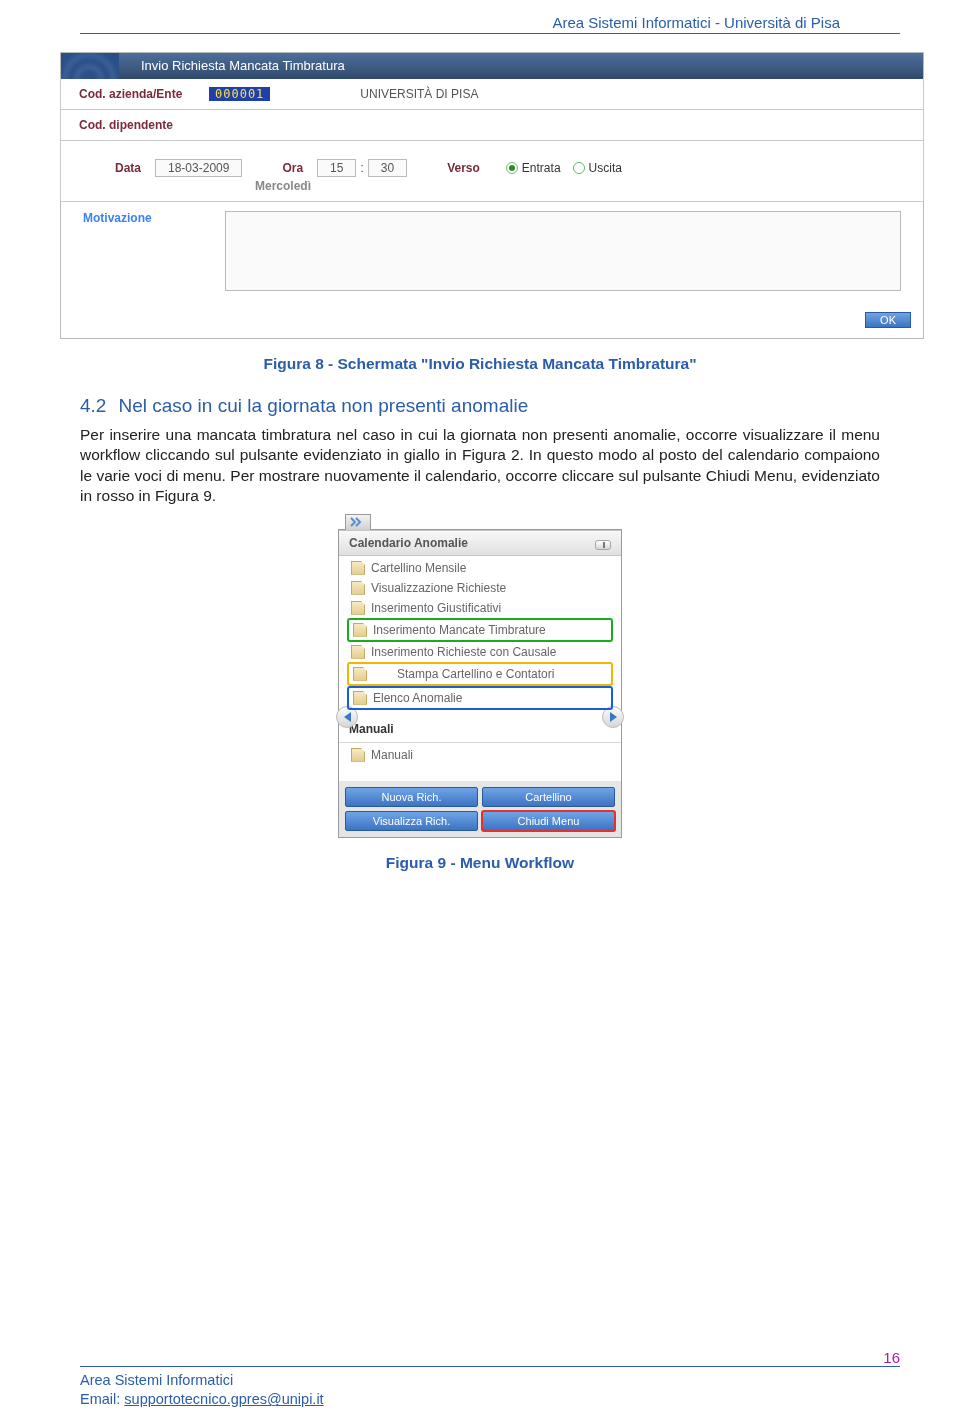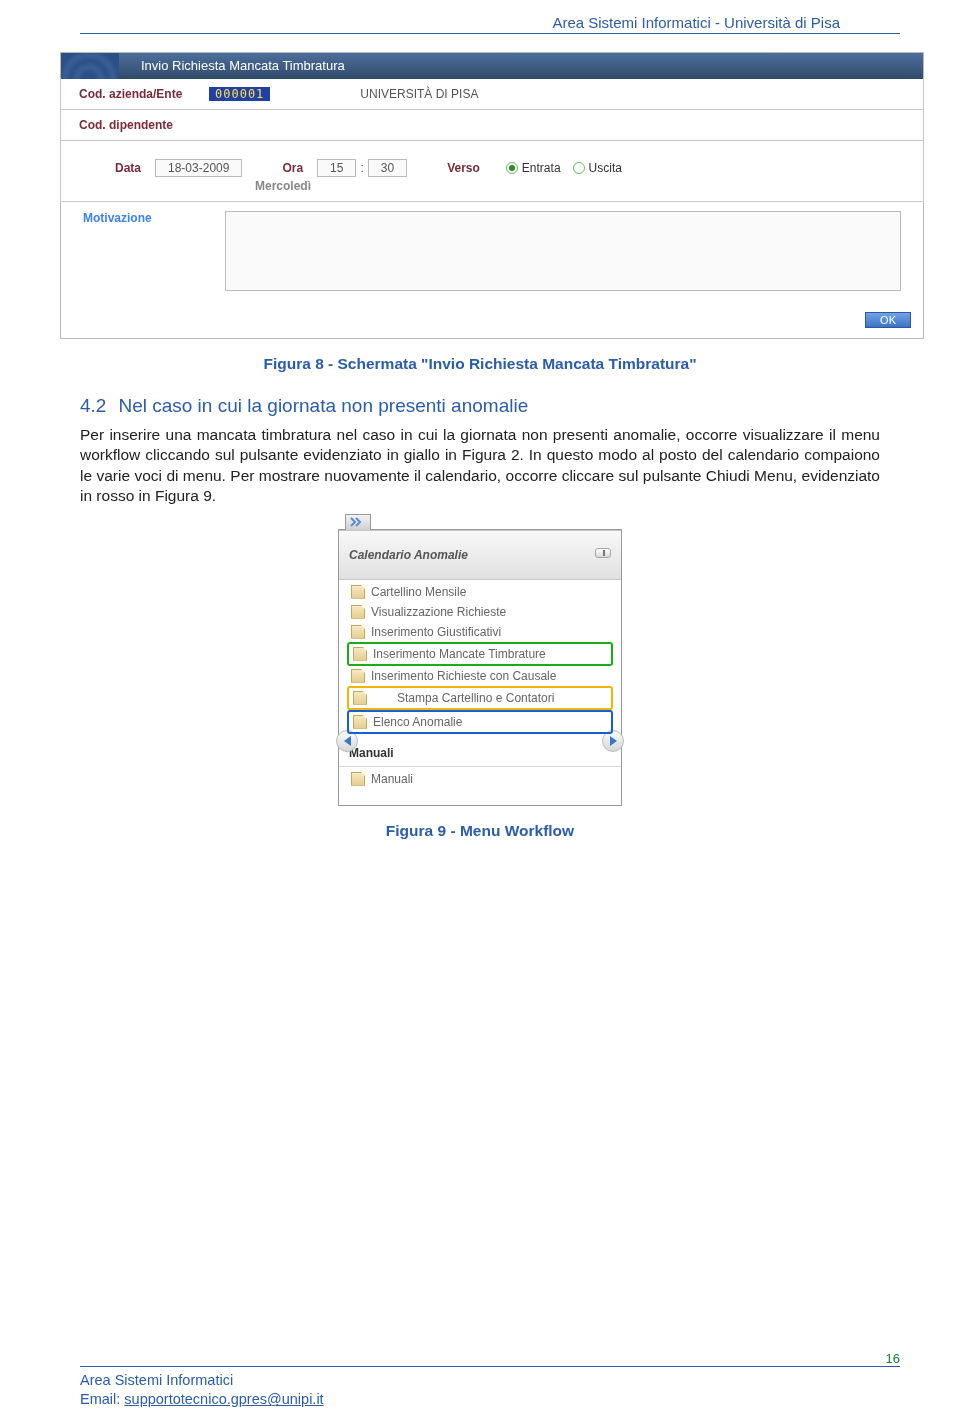--- a/index.html
+++ b/index.html
@@ -73,21 +73,21 @@
   .sec-num { font-weight:400; margin-right:12px;}
   .body-p { margin:0 80px 0 80px; font-size:15.5px; line-height:1.32; color:#222; text-align:justify;}
   
   .menu-shot{
     width:284px; margin:22px auto 6px; border:1px solid #9a9a9a;
     background:linear-gradient(#efefef,#e4e4e4);
     position:relative; font-size:12px;
   }
   .menu-tab{ position:absolute; top:-16px; left:6px; width:26px;height:16px;background:linear-gradient(#f2f2f2,#d0d0d0);border:1px solid #9a9a9a;border-bottom:none;display:flex;align-items:center;justify-content:center;}
   .menu-tab svg{width:16px;height:10px;}
-  .menu-sec-hdr{ background:linear-gradient(#f8f8f8,#e0e0e0); padding:17px 10px; font-weight:bold; color:#555; border-top:1px solid #c6c6c6; border-bottom:1px solid #c6c6c6; display:flex; justify-content:space-between; align-items:flex-start;font-style:italic;}
+  .menu-sec-hdr{ background:linear-gradient(#f8f8f8,#e0e0e0); padding:5px 10px; font-weight:bold; color:#555; border-top:1px solid #c6c6c6; border-bottom:1px solid #c6c6c6; display:flex; justify-content:space-between; align-items:flex-end;}
   .close-pill{ width:16px;height:10px;background:linear-gradient(#fff,#d8d8d8);border:1px solid #a6a6a6;border-radius:3px;position:relative;}
   .close-pill::after{content:"";position:absolute;left:7px;top:1px;width:2px;height:6px;background:#777;}
   .menu-sec-sub{ background:#fff;padding:6px 10px;font-weight:bold;color:#333;border-bottom:1px solid #d8d8d8;}
   .menu-items{ background:#fff; padding:2px 8px 6px; position:relative;}
   .menu-item{ display:flex;align-items:center;color:#666;padding:3px 4px;position:relative;}
   .file-icon{ width:14px;height:14px;margin-right:6px; display:inline-block; position:relative;}
   .file-icon::before{content:"";position:absolute;inset:0;background:linear-gradient(#f7e9c4,#e4cf8f);border:1px solid #c4aa60;clip-path:polygon(0 0,70% 0,100% 30%,100% 100%,0 100%);}
   .hi-box{ border:2.5px solid; border-radius:3px;}
   .hi-green{ border-color:#1aad1a;}
   .hi-yellow{ border-color:#f4b400;gap:24px;}
@@ -103,21 +103,21 @@
   .m-btn.hi-red{ outline:2.5px solid #e63030; outline-offset:-1px;}
   .menu-footer{ background:linear-gradient(#f2f2f2,#dcdcdc);padding:5px 10px;font-weight:bold;color:#666;display:flex;justify-content:space-between;align-items:center;border-top:1px solid #ccc;}
   .tag-icon{ width:18px;height:14px;background:linear-gradient(#fff,#d8d8d8);border:1px solid #a6a6a6;border-radius:3px;position:relative;}
   .tag-icon::before{content:"";position:absolute;left:3px;top:5px;width:10px;border-top:1px solid #777;}
   .tag-icon::after{content:"";position:absolute;left:3px;top:8px;width:6px;border-top:1px solid #777;}
   
   .footer-area{ position:absolute; bottom:14px; left:80px; right:60px;}
   .footer-line{ border-top:1px solid #2B5DA8; display:flex; justify-content:space-between; align-items:flex-start; padding-top:4px;}
   .footer-left{ color:#2B5DA8; font-size:14.5px; line-height:1.35;}
   .footer-left a{ color:#2B5DA8; text-decoration:underline;}
-  .footer-page{ color:#15803d; font-size:13px; margin-top:-18px;}
+  .footer-page{ color:#a21caf; font-size:15px; margin-top:-18px;}
 </style>
 </head>
 <body>
 
 <div class="header-line">Area Sistemi Informatici  - Università di Pisa</div>
 
 <div class="form-shot">
   <div class="cut-tr"></div>
   <div class="form-titlebar">
     <div class="tb-swirl"></div>
@@ -207,20 +207,26 @@
         <span>Elenco Anomalie</span>
       </div>
   </div>
   <div class="menu-sec-sub">Manuali</div>
   <div class="menu-items" style="padding-bottom:16px;">
     <div class="menu-item">
         <span class="file-icon"></span>
         <span>Manuali</span>
       </div>
   </div>
+  <div class="menu-buttons">
+    <div class="m-btn">Nuova Rich.</div>
+    <div class="m-btn">Cartellino</div>
+    <div class="m-btn">Visualizza Rich.</div>
+    <div class="m-btn hi-red">Chiudi Menu</div>
+  </div>
 </div>
 
 <div class="caption">Figura 9 - Menu Workflow</div>
 
 <div class="footer-area">
   <div style="text-align:right;" class="footer-page">16</div>
   <div class="footer-line">
     <div class="footer-left">
       <div>Area Sistemi Informatici</div>
       <div>

